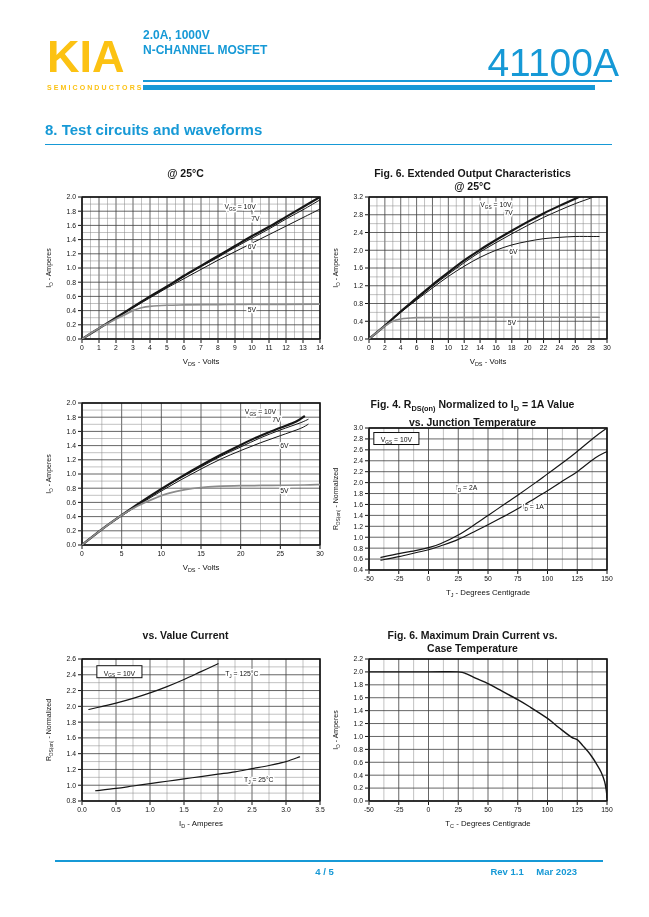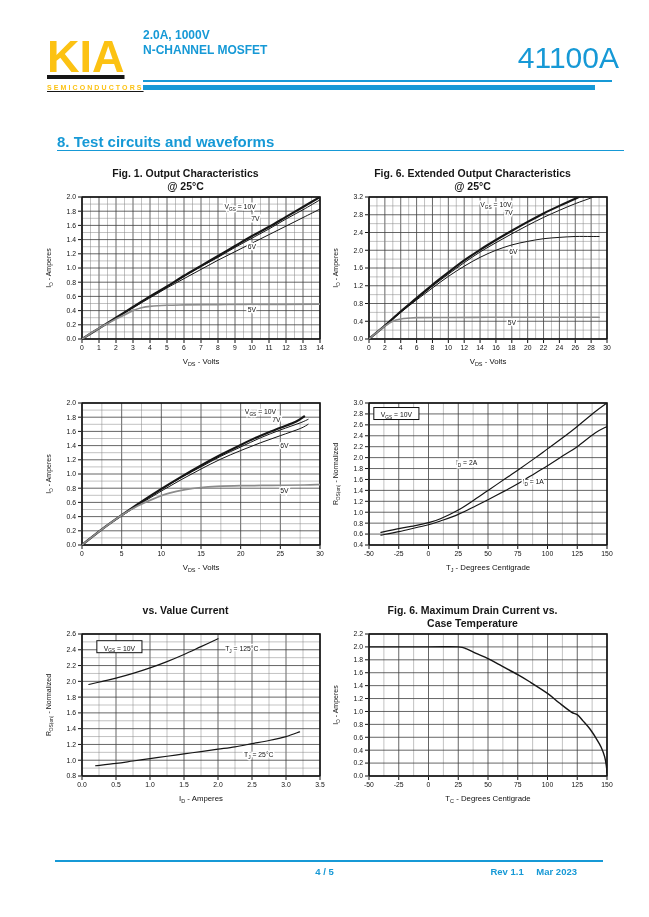--- a/index.html
+++ b/index.html
@@ -1,31 +1,31 @@
 <!DOCTYPE html>
 <html style="--accent: #1699d6; --logo: #fcc213; --ink: #161616;"><head>
 <meta charset="utf-8">
 <style>
   :root { --accent:#1699d6; --logo:#fcc213; --ink:#161616; }
   html,body { margin:0; padding:0; }
   body {
     width:649px; height:917px; position:relative; overflow:hidden;
     background:#ffffff; font-family:"Liberation Sans", sans-serif; color:var(--ink);
   }
-  .logo-block { position:absolute; left:47px; top:34px;text-decoration:underline; }
+  .logo-block { position:absolute; left:47px; top:34px; }
   .logo-text { font-size:45px; font-weight:bold; color:var(--logo); line-height:46px; }
   .logo-sub  { font-size:7px; font-weight:bold; color:var(--logo); letter-spacing:2.1px; margin-top:4px; }
   .product-block { position:absolute; left:143px; top:28px; color:var(--accent);
                    font-weight:bold; font-size:12px; line-height:15px; }
-  .part-number { position:absolute; right:30px; top:41px; color:var(--accent); font-size:30px; }
+  .part-number { position:absolute; right:30px; top:41px; color:var(--accent); font-size:39px; }
   .rule-thin  { position:absolute; left:143px; width:469px; top:80px; height:1.5px; background:var(--accent); }
   .rule-thick { position:absolute; left:143px; width:452px; top:85px; height:5px;  background:var(--accent); }
-  .section-title { position:absolute; left:45px; top:121px; width:567px; margin:12px;
+  .section-title { position:absolute; left:45px; top:121px; width:567px; margin:0;
                    color:var(--accent); font-size:15px; font-weight:bold;
-                   border-bottom:1.5px solid var(--accent); }
+                   border-bottom:1.5px solid var(--accent); padding-bottom:6px; }
   .charts { position:absolute; left:42px; top:167px; display:grid;
             grid-template-columns:287px 287px; row-gap:4px; }
   .fig { margin:0; width:287px; }
   .fig-title { text-align:center; font-size:10.5px; font-weight:bold; color:var(--ink);
                line-height:12.5px; height:25px; }
   .fig-title sub, .product-block sub { font-size:70%; }
   .footer-line { position:absolute; left:55px; width:548px; top:860px; height:1.5px; background:var(--accent); }
   .page-indicator { position:absolute; left:0; width:649px; top:866px; text-align:center;
                     color:var(--accent); font-size:9.5px; font-weight:bold; }
   .revision-block { position:absolute; right:72px; top:866px; color:var(--accent);
@@ -47,21 +47,20 @@
   </div>
   <div class="part-number">41100A</div>
   <div class="rule-thin"></div>
   <div class="rule-thick"></div>
 </header>
 
 <h2 class="section-title">8. Test circuits and waveforms</h2>
 
 <main class="charts">
   <figure class="fig"><figcaption class="fig-title">
-        <div><span>Fig. 1. Output Characteristics</span></div>
         <div><span>@ 25°C</span></div>
       </figcaption><svg width="287" height="198" viewBox="0 0 287 198">
         <g>
           <line x1="40" y1="5" x2="40" y2="147" stroke="#3f3f3f" stroke-width="0.8"></line>
           <line x1="48.5" y1="5" x2="48.5" y2="147" stroke="#858585" stroke-width="0.5"></line>
           <line x1="57" y1="5" x2="57" y2="147" stroke="#3f3f3f" stroke-width="0.8"></line>
           <line x1="65.5" y1="5" x2="65.5" y2="147" stroke="#858585" stroke-width="0.5"></line>
           <line x1="74" y1="5" x2="74" y2="147" stroke="#3f3f3f" stroke-width="0.8"></line>
           <line x1="82.5" y1="5" x2="82.5" y2="147" stroke="#858585" stroke-width="0.5"></line>
           <line x1="91" y1="5" x2="91" y2="147" stroke="#3f3f3f" stroke-width="0.8"></line>
@@ -400,21 +399,24 @@
           <path d="M 40 147 C 43.30555555555556 144.39666666666668 53.22222222222222 136.23166666666665 59.83333333333333 131.38 C 66.44444444444444 126.52833333333334 73.05555555555554 122.26833333333333 79.66666666666666 117.89 C 86.27777777777777 113.51166666666667 92.88888888888889 109.25166666666667 99.5 105.11 C 106.11111111111111 100.96833333333333 112.72222222222221 96.945 119.33333333333333 93.03999999999999 C 125.94444444444444 89.13499999999999 132.55555555555557 85.34833333333333 139.16666666666669 81.67999999999999 C 145.7777777777778 78.01166666666666 152.38888888888889 74.46166666666667 159 71.03 C 165.61111111111111 67.59833333333333 172.22222222222223 64.16666666666667 178.83333333333334 61.09 C 185.44444444444446 58.013333333333335 192.05555555555554 55.29166666666666 198.66666666666666 52.56999999999999 C 205.27777777777777 49.84833333333333 211.88888888888889 47.245000000000005 218.5 44.760000000000005 C 225.11111111111111 42.275000000000006 231.72222222222223 40.026666666666664 238.33333333333334 37.66 C 244.94444444444446 35.29333333333333 253.53888888888883 32.45333333333333 258.16666666666663 30.560000000000002 C 262.7944444444444 28.666666666666668 264.77777777777777 27.009999999999998 266.1 26.299999999999997" fill="none" stroke="#161616" stroke-width="1" stroke-linecap="round"></path>
           <path d="M 40 147 C 43.30555555555556 144.39666666666668 53.22222222222222 136.35 59.83333333333333 131.38 C 66.44444444444444 126.41 73.71666666666665 121.08500000000001 79.66666666666666 117.18 C 85.61666666666666 113.275 90.24444444444444 110.67166666666665 95.53333333333333 107.94999999999999 C 100.82222222222222 105.22833333333332 106.1111111111111 102.97999999999999 111.39999999999999 100.85 C 116.68888888888888 98.72 121.97777777777777 96.70833333333333 127.26666666666667 95.17 C 132.55555555555554 93.63166666666667 137.84444444444443 92.56666666666668 143.13333333333333 91.62 C 148.42222222222222 90.67333333333333 153.7111111111111 90.0225 159 89.49 C 164.2888888888889 88.9575 168.25555555555556 88.72083333333335 174.86666666666667 88.42500000000001 C 181.4777777777778 88.12916666666668 189.4111111111111 87.89250000000001 198.66666666666666 87.715 C 207.92222222222222 87.5375 219.82222222222222 87.47833333333334 230.4 87.36 C 240.9777777777778 87.24166666666666 254.2 87.12333333333333 262.1333333333333 87.005 C 270.06666666666666 86.88666666666666 275.35555555555555 86.70916666666668 278 86.65" fill="none" stroke="#8c8c8c" stroke-width="1.7" stroke-linecap="round"></path>
         </g>
         <text x="218.5" y="15.92000000000001" text-anchor="middle" font-size="6.8" fill="#111" paint-order="stroke" stroke="#fff" stroke-width="3"><tspan font-size="6.8" dy="0">V</tspan><tspan font-size="4.76" dy="1.8">GS</tspan><tspan font-size="6.8" dy="-1.8"> = 10V</tspan></text>
         <text x="234.36666666666667" y="23.729999999999997" text-anchor="middle" font-size="6.8" fill="#111" paint-order="stroke" stroke="#fff" stroke-width="3"><tspan font-size="6.8" dy="0">7V</tspan></text>
         <text x="242.29999999999998" y="50.00000000000001" text-anchor="middle" font-size="6.8" fill="#111" paint-order="stroke" stroke="#fff" stroke-width="3"><tspan font-size="6.8" dy="0">6V</tspan></text>
         <text x="242.29999999999998" y="94.73" text-anchor="middle" font-size="6.8" fill="#111" paint-order="stroke" stroke="#fff" stroke-width="3"><tspan font-size="6.8" dy="0">5V</tspan></text>
         <text x="159" y="172" text-anchor="middle" font-size="7.8" fill="#111"><tspan font-size="7.8" dy="0">V</tspan><tspan font-size="5.46" dy="1.8">DS</tspan><tspan font-size="7.8" dy="-1.8"> - Volts</tspan></text>
         <text x="9" y="76" text-anchor="middle" font-size="7" fill="#111" transform="rotate(-90 9 76)"><tspan font-size="7" dy="0">I</tspan><tspan font-size="4.8999999999999995" dy="1.8">D</tspan><tspan font-size="7" dy="-1.8"> - Amperes</tspan></text>
       </svg></figure>
-  <figure class="fig"><svg width="287" height="198" viewBox="0 0 287 198">
+  <figure class="fig"><figcaption class="fig-title">
+        <div><span>Fig. 4. R</span><sub>DS(on)</sub><span> Normalized to I</span><sub>D</sub><span> = 1A Value</span></div>
+        <div><span>vs. Junction Temperature</span></div>
+      </figcaption><svg width="287" height="198" viewBox="0 0 287 198">
         <g>
           <line x1="40" y1="5" x2="40" y2="147" stroke="#3f3f3f" stroke-width="0.8"></line>
           <line x1="54.875" y1="5" x2="54.875" y2="147" stroke="#858585" stroke-width="0.5"></line>
           <line x1="69.75" y1="5" x2="69.75" y2="147" stroke="#3f3f3f" stroke-width="0.8"></line>
           <line x1="84.625" y1="5" x2="84.625" y2="147" stroke="#858585" stroke-width="0.5"></line>
           <line x1="99.5" y1="5" x2="99.5" y2="147" stroke="#3f3f3f" stroke-width="0.8"></line>
           <line x1="114.375" y1="5" x2="114.375" y2="147" stroke="#858585" stroke-width="0.5"></line>
           <line x1="129.25" y1="5" x2="129.25" y2="147" stroke="#3f3f3f" stroke-width="0.8"></line>
           <line x1="144.125" y1="5" x2="144.125" y2="147" stroke="#858585" stroke-width="0.5"></line>
           <line x1="159" y1="5" x2="159" y2="147" stroke="#3f3f3f" stroke-width="0.8"></line>

